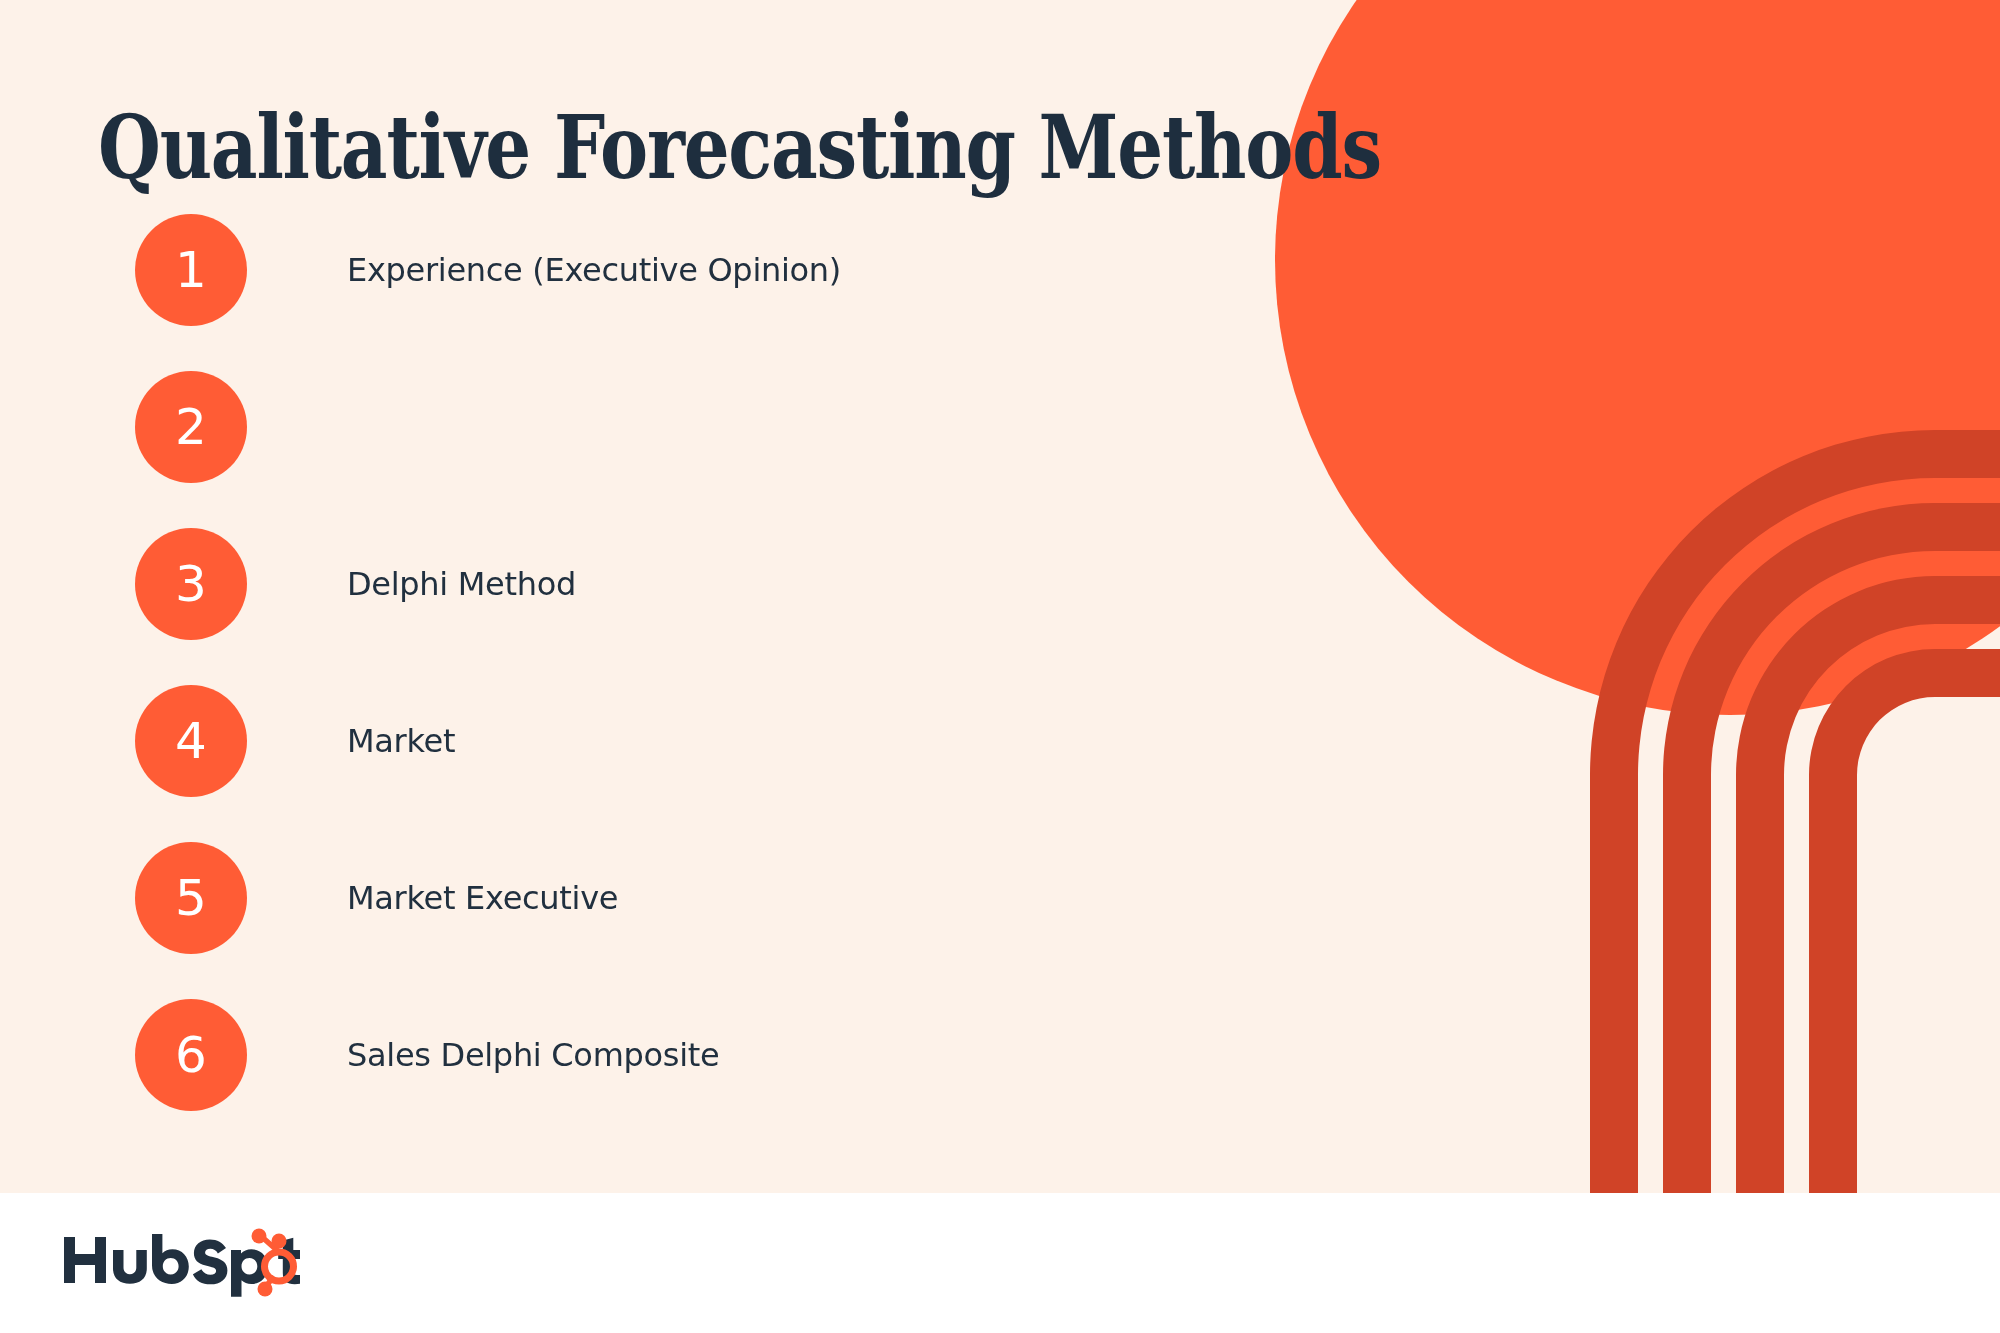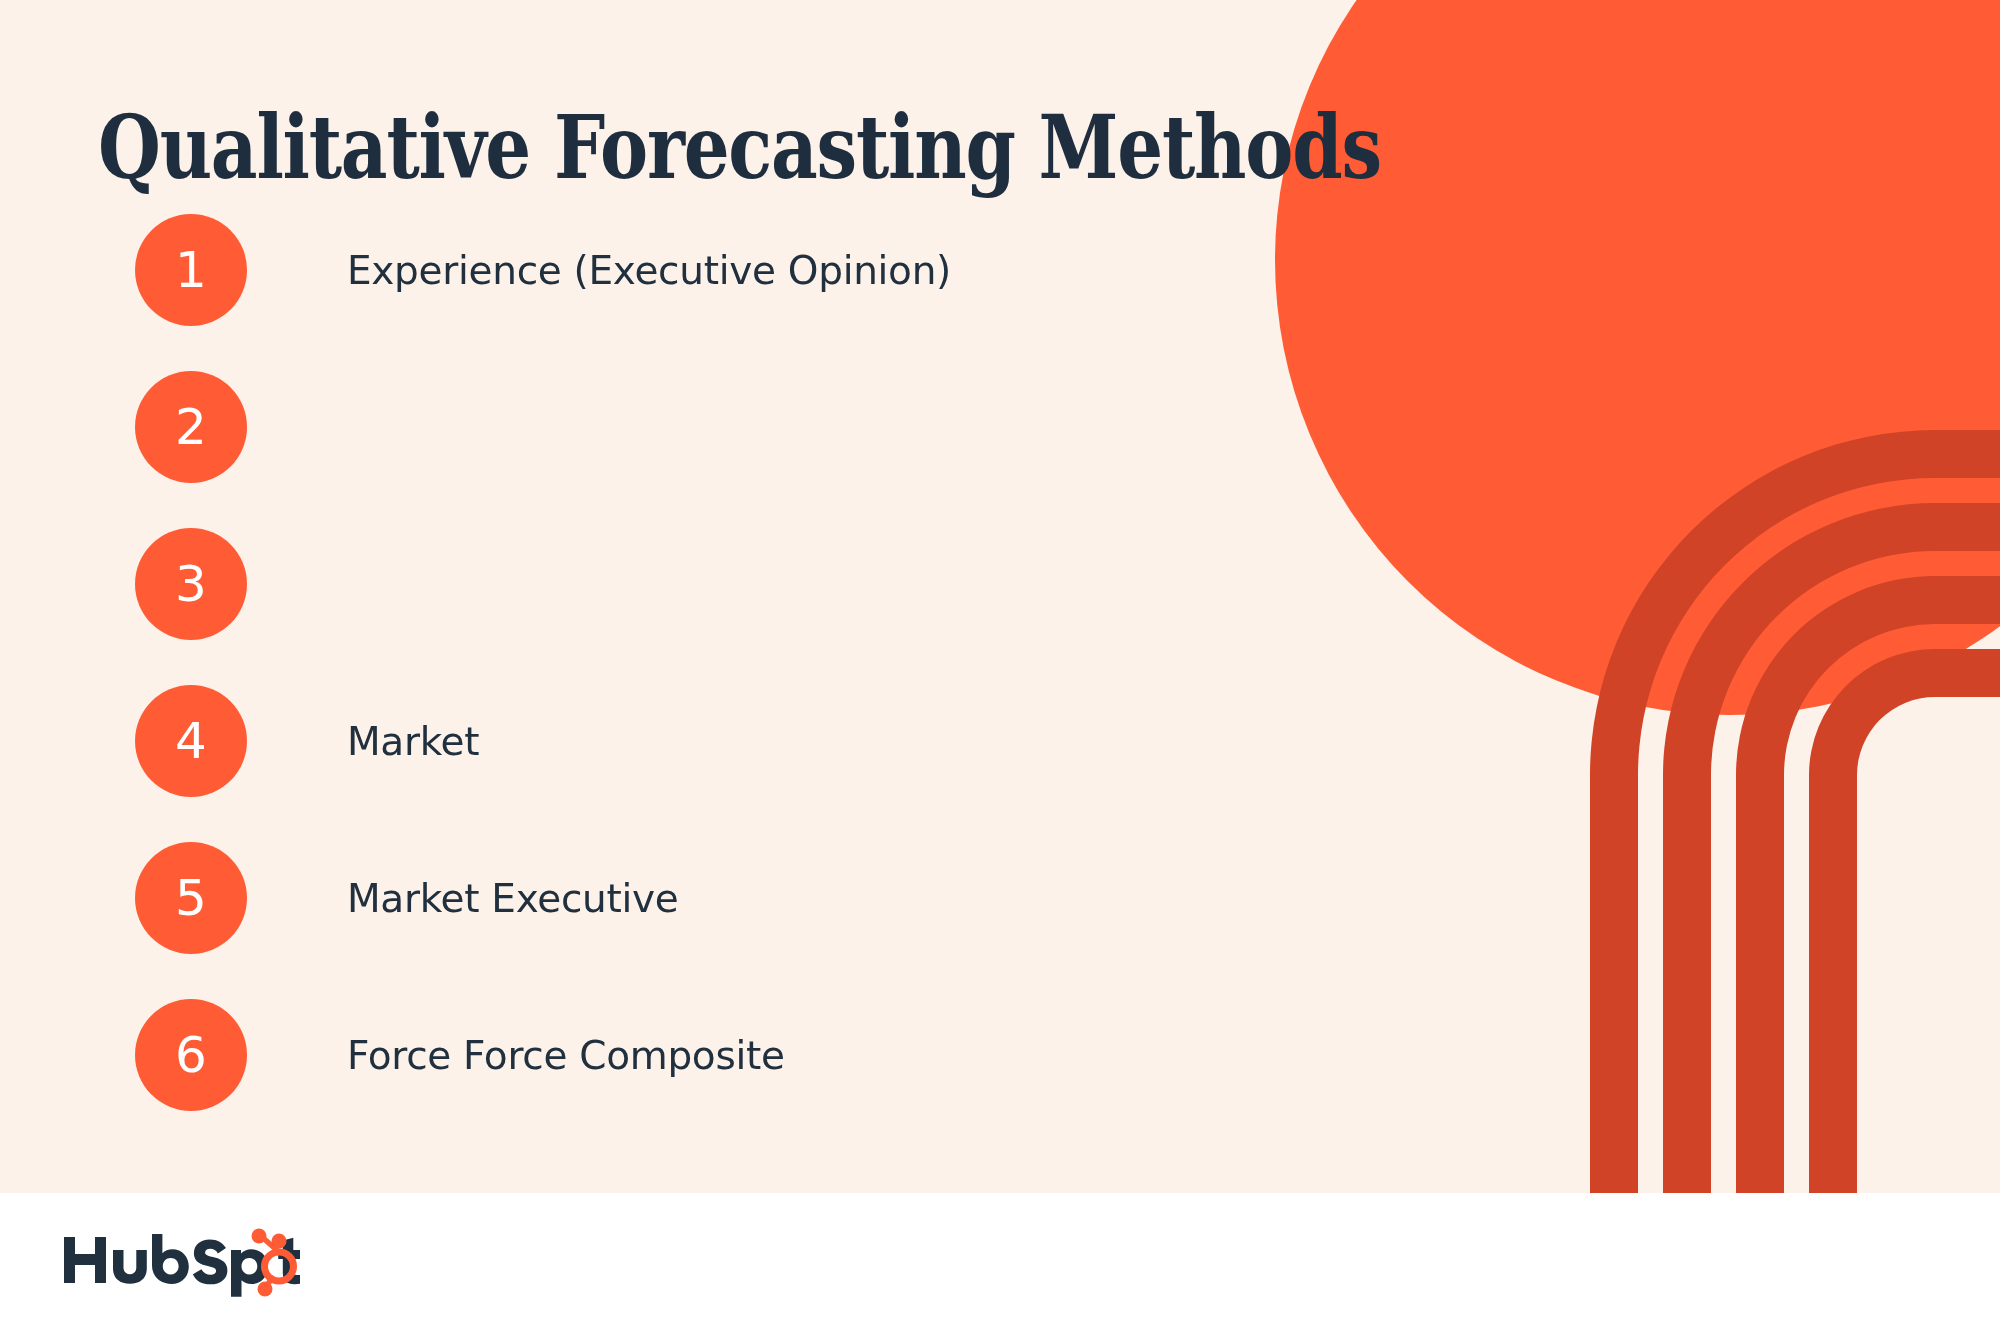--- a/index.html
+++ b/index.html
@@ -83,21 +83,21 @@
     justify-content: center;
     font-family: "DejaVu Sans", "Liberation Sans", sans-serif;
     font-size: 50px;
     font-weight: 500;
     line-height: 1;
     letter-spacing: 0;
   }
   .row-label {
     margin-left: 100px;
     font-family: "DejaVu Sans", "Liberation Sans", sans-serif;
-    font-size: 39px;
+    font-size: 32px;
     font-weight: 500;
     color: #21303f;
     letter-spacing: -0.3px;
     white-space: nowrap;
   }
 
   
   #footer {
     position: absolute;
     left: 0;
@@ -161,41 +161,42 @@
       <div class="row">
         <div class="badge">
           <span>2</span>
         </div>
       </div>
 
       <div class="row">
         <div class="badge">
           <span>3</span>
         </div>
+        <div class="row-label">Delphi Method</div>
       </div>
 
       <div class="row">
         <div class="badge">
           <span>4</span>
         </div>
         <div class="row-label">Market</div>
       </div>
 
       <div class="row">
         <div class="badge">
           <span>5</span>
         </div>
         <div class="row-label">Market Executive</div>
       </div>
 
       <div class="row">
         <div class="badge">
           <span>6</span>
         </div>
-        <div class="row-label">Force Force Composite</div>
+        <div class="row-label">Sales Delphi Composite</div>
       </div>
 
     </div>
   </div>
 
   <div id="footer">
     <div id="logo">
       <svg width="260" height="74" viewBox="0 0 260 74" aria-hidden="true">
 
         <path fill="#21303f" d="M2,14 h11 v17 h20 v-17 h11 v46 h-11 v-18 h-20 v18 h-11 z"></path>

